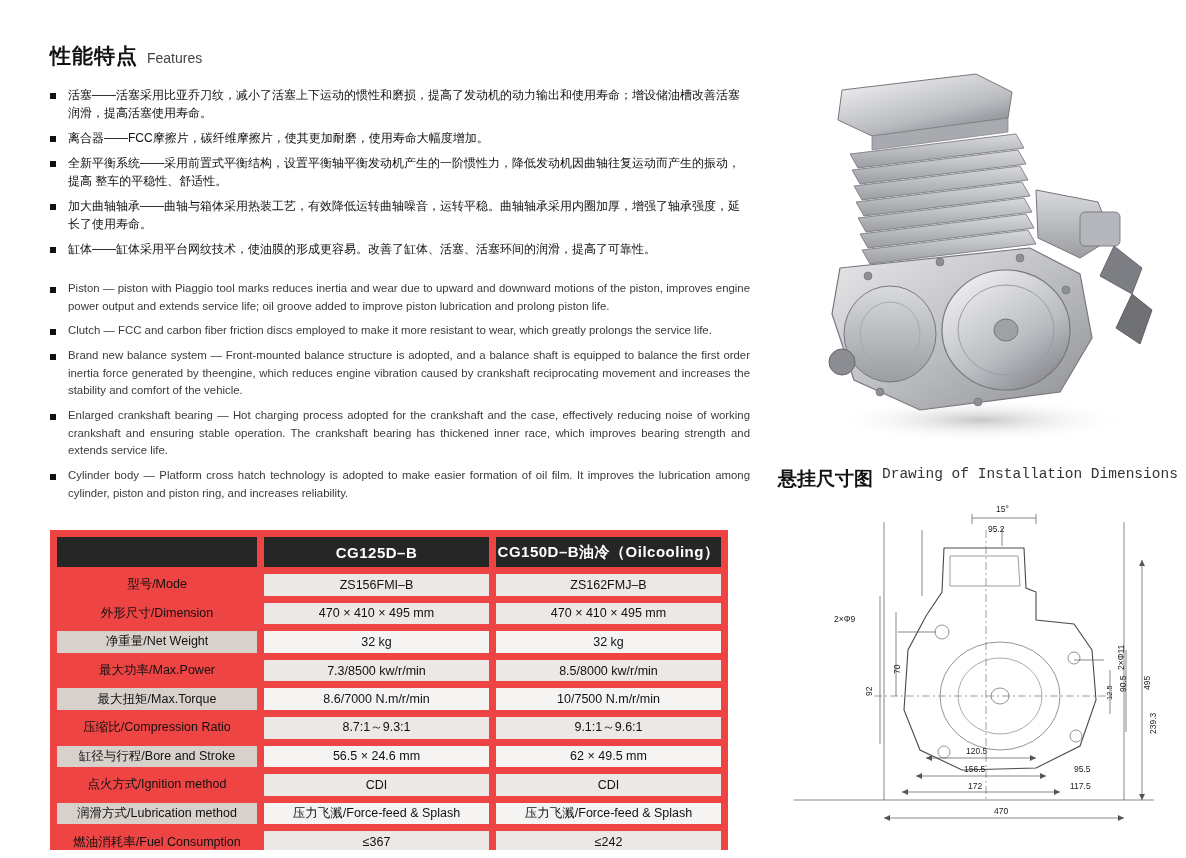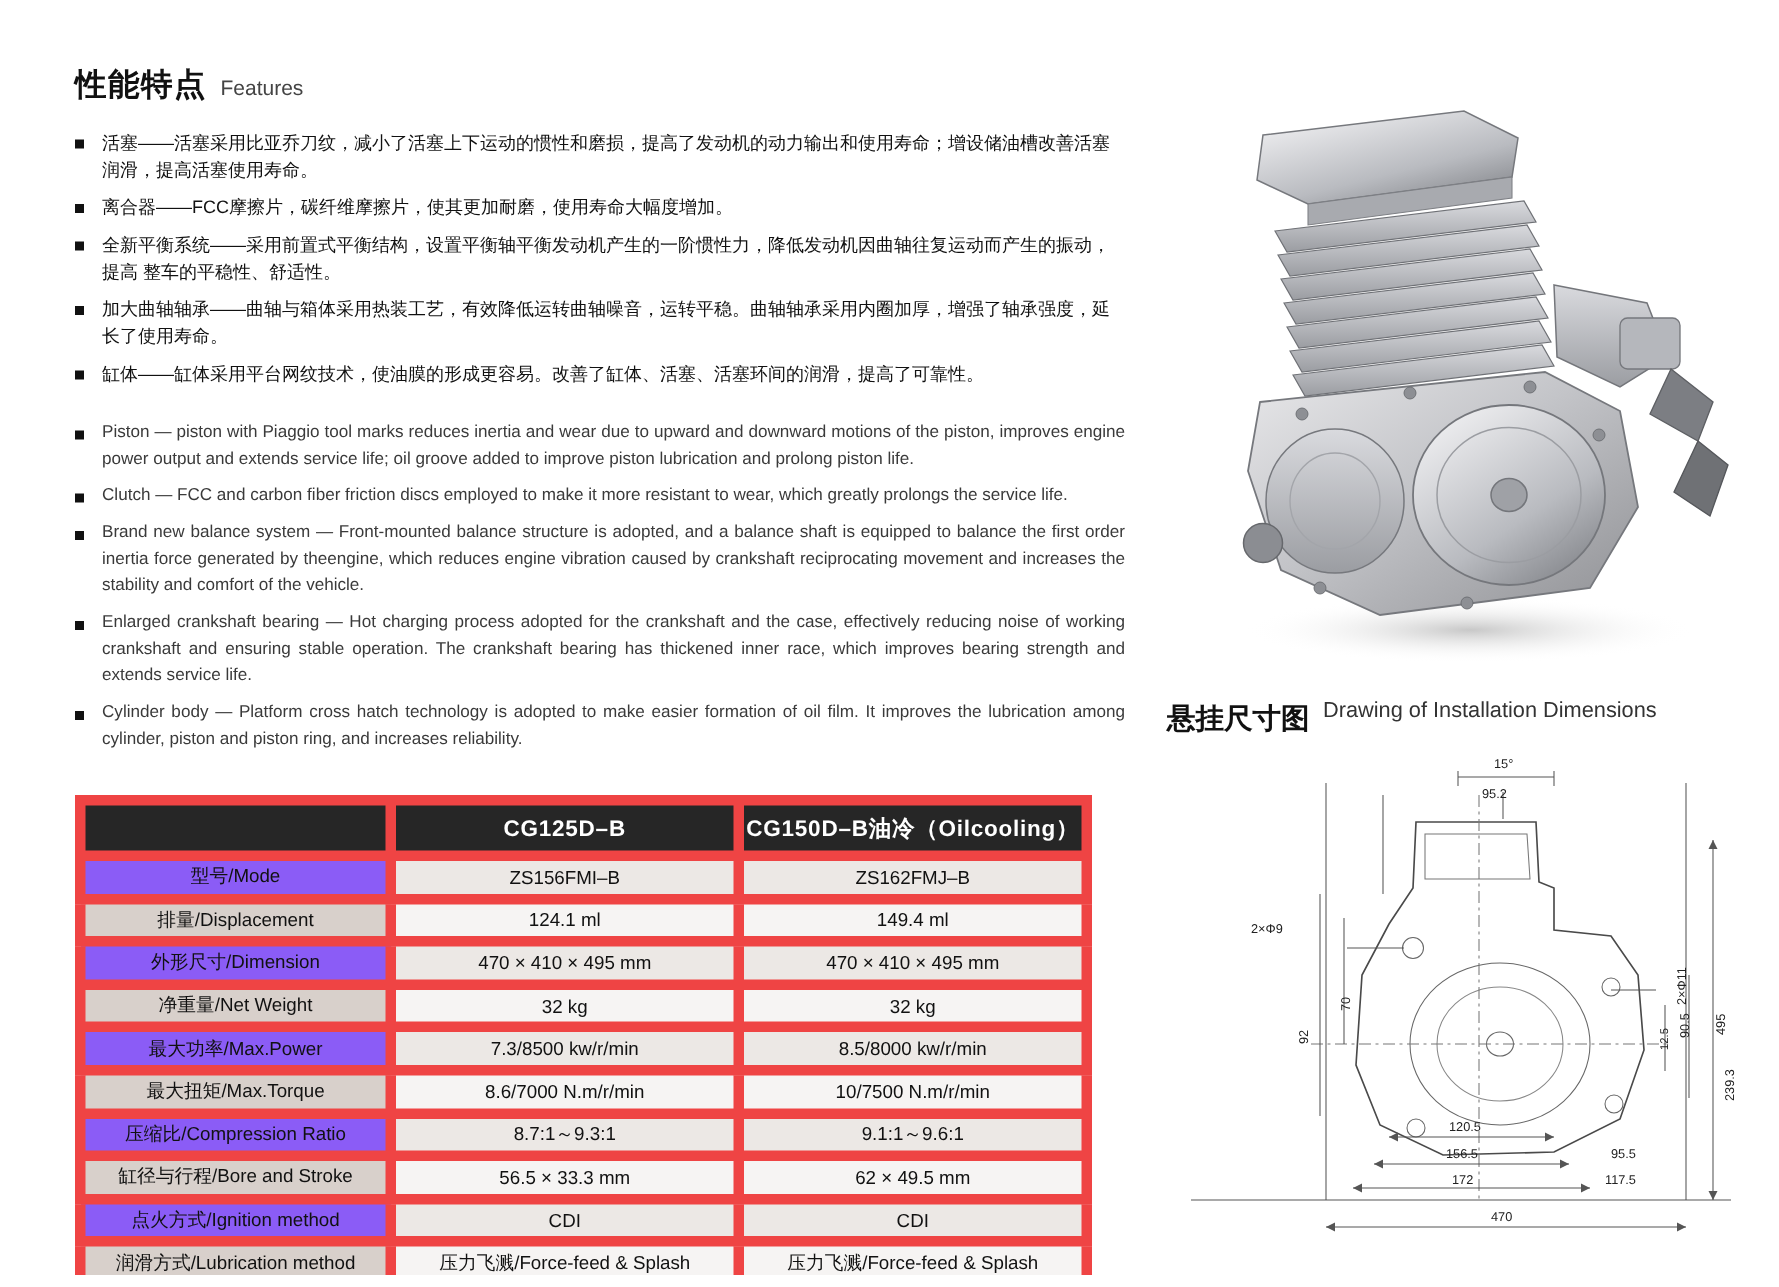--- a/index.html
+++ b/index.html
@@ -123,21 +123,21 @@
     font-size: 12.5px;
   }
   tr.alt td.val {
     background: #ece8e5;
   }
   td.val {
     background: #f6f4f3;
     color: #111;
   }
   tr.alt td.rowlabel {
-    background: #8b5cf6;
+    background: #ef4444;
   }
 
   
   .right-col {
     position: absolute;
     left: 760px;
     top: 0;
     width: 426px;
     height: 858px;
   }
@@ -159,20 +159,21 @@
     gap: 9px;
   }
   .dim-heading .cn {
     font-size: 19px;
     font-weight: bold;
     color: #111;
   }
   .dim-heading .en {
     font-size: 14.5px;
     color: #333;
+    font-family: Liberation Mono, monospace;
   }
 
   .dim-drawing {
     position: absolute;
     left: 14px;
     top: 500px;
     width: 410px;
     height: 350px;
   }
 
@@ -221,25 +222,20 @@
         <th>CG125D–B</th>
         <th>CG150D–B油冷（Oilcooling）</th>
       </tr>
     </thead>
     <tbody>
       <tr class="alt">
         <td class="rowlabel">型号/Mode</td>
         <td class="val">ZS156FMI–B</td>
         <td class="val">ZS162FMJ–B</td>
       </tr>
-      <tr>
-        <td class="rowlabel">排量/Displacement</td>
-        <td class="val">124.1 ml</td>
-        <td class="val">149.4 ml</td>
-      </tr>
       <tr class="alt">
         <td class="rowlabel">外形尺寸/Dimension</td>
         <td class="val">470 × 410 × 495 mm</td>
         <td class="val">470 × 410 × 495 mm</td>
       </tr>
       <tr>
         <td class="rowlabel">净重量/Net Weight</td>
         <td class="val">32 kg</td>
         <td class="val">32 kg</td>
       </tr>
@@ -253,21 +249,21 @@
         <td class="val">8.6/7000 N.m/r/min</td>
         <td class="val">10/7500 N.m/r/min</td>
       </tr>
       <tr class="alt">
         <td class="rowlabel">压缩比/Compression Ratio</td>
         <td class="val">8.7:1～9.3:1</td>
         <td class="val">9.1:1～9.6:1</td>
       </tr>
       <tr>
         <td class="rowlabel">缸径与行程/Bore and Stroke</td>
-        <td class="val">56.5 × 33.3 mm</td>
+        <td class="val">56.5 × 24.6 mm</td>
         <td class="val">62 × 49.5 mm</td>
       </tr>
       <tr class="alt">
         <td class="rowlabel">点火方式/Ignition method</td>
         <td class="val">CDI</td>
         <td class="val">CDI</td>
       </tr>
       <tr>
         <td class="rowlabel">润滑方式/Lubrication method</td>
         <td class="val">压力飞溅/Force-feed &amp; Splash</td>

